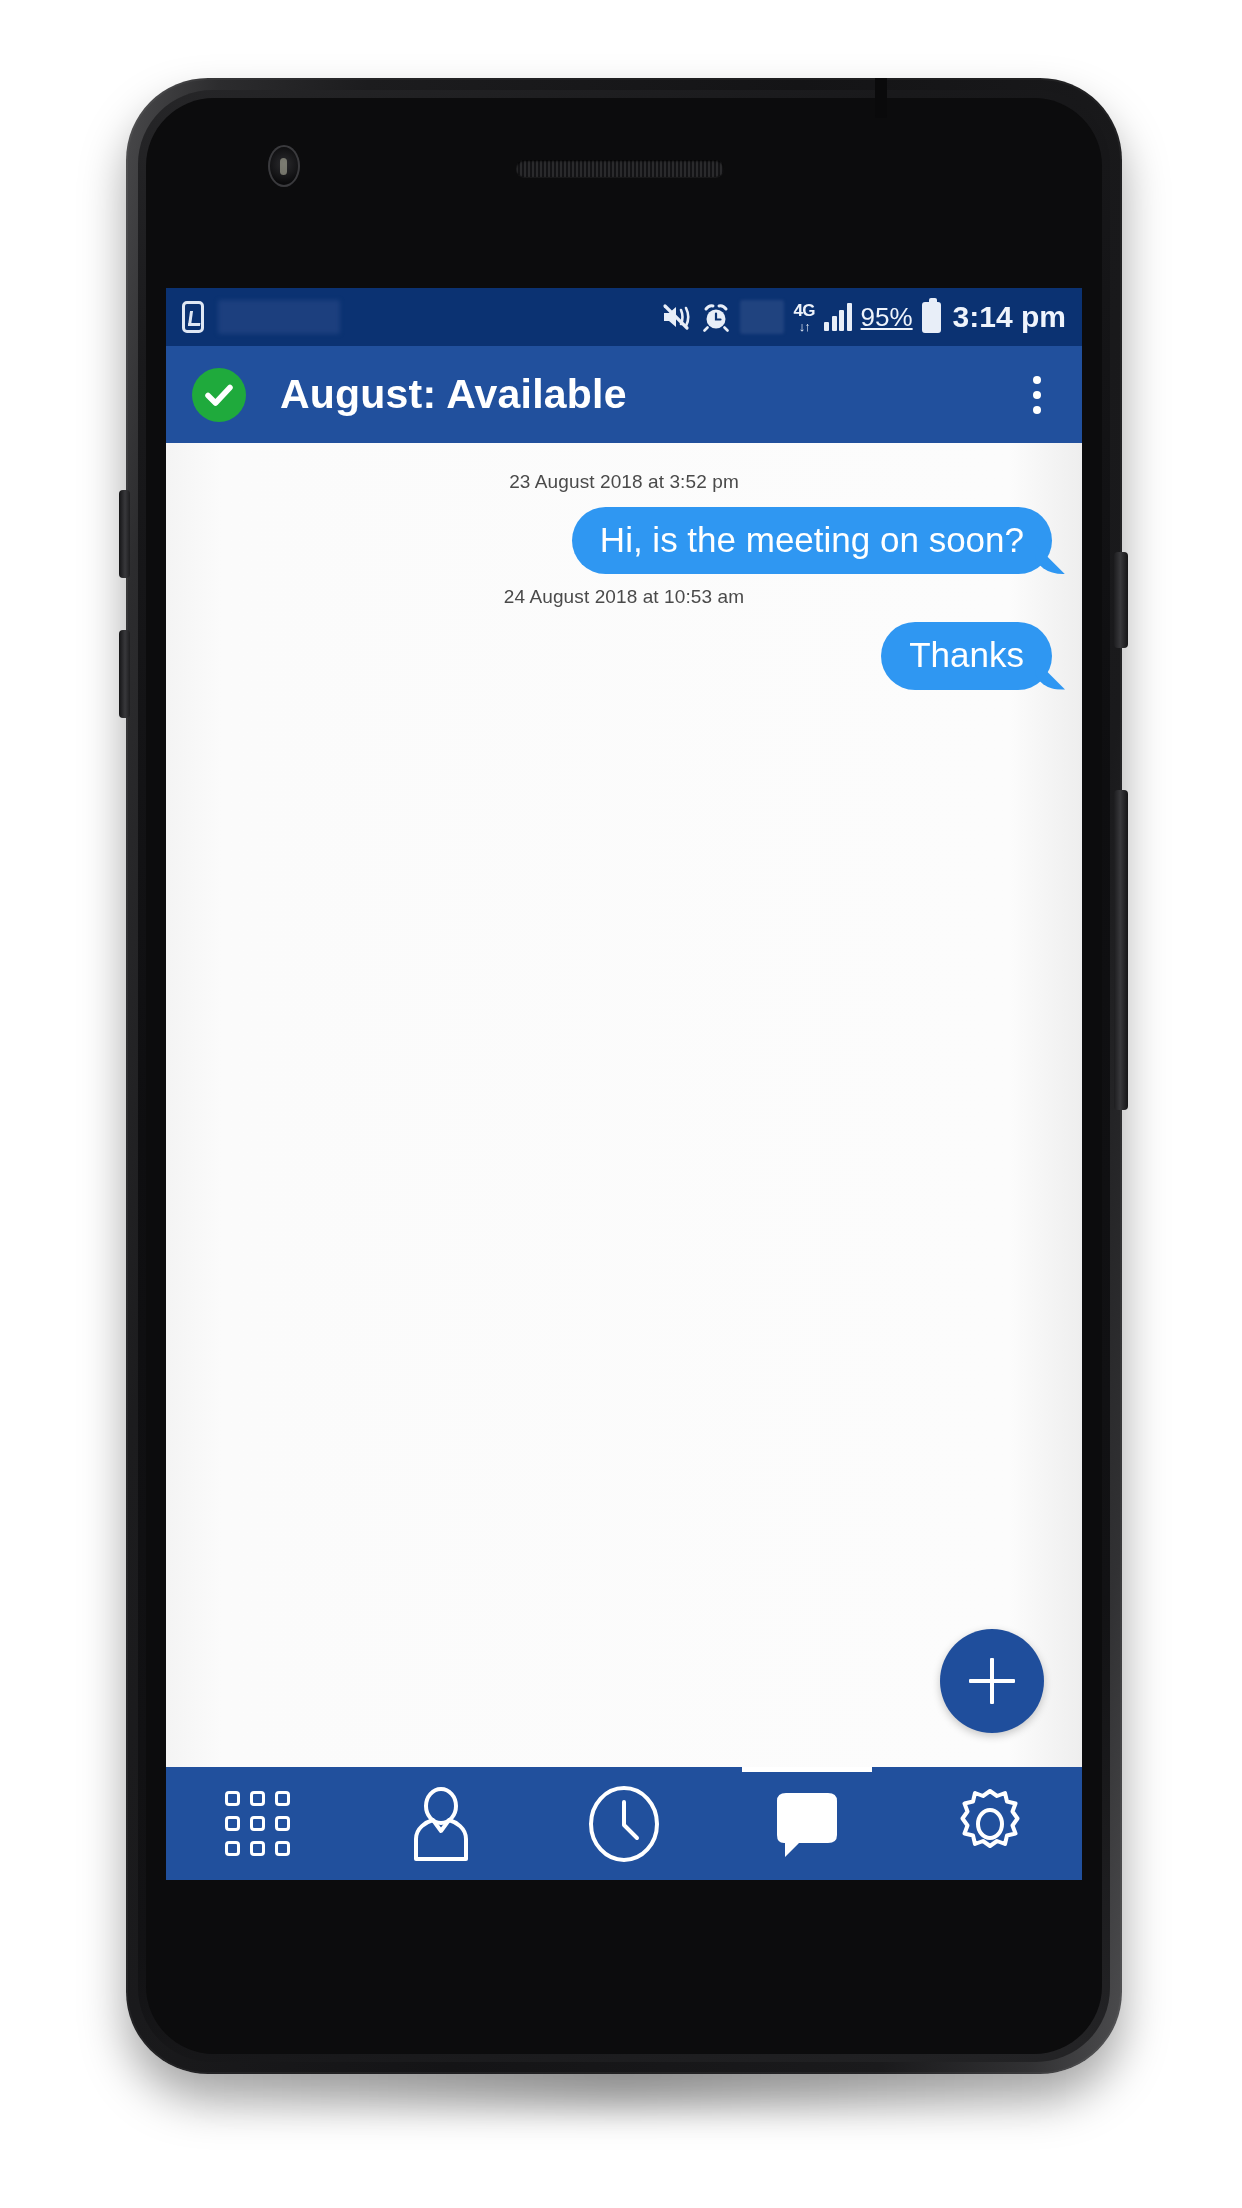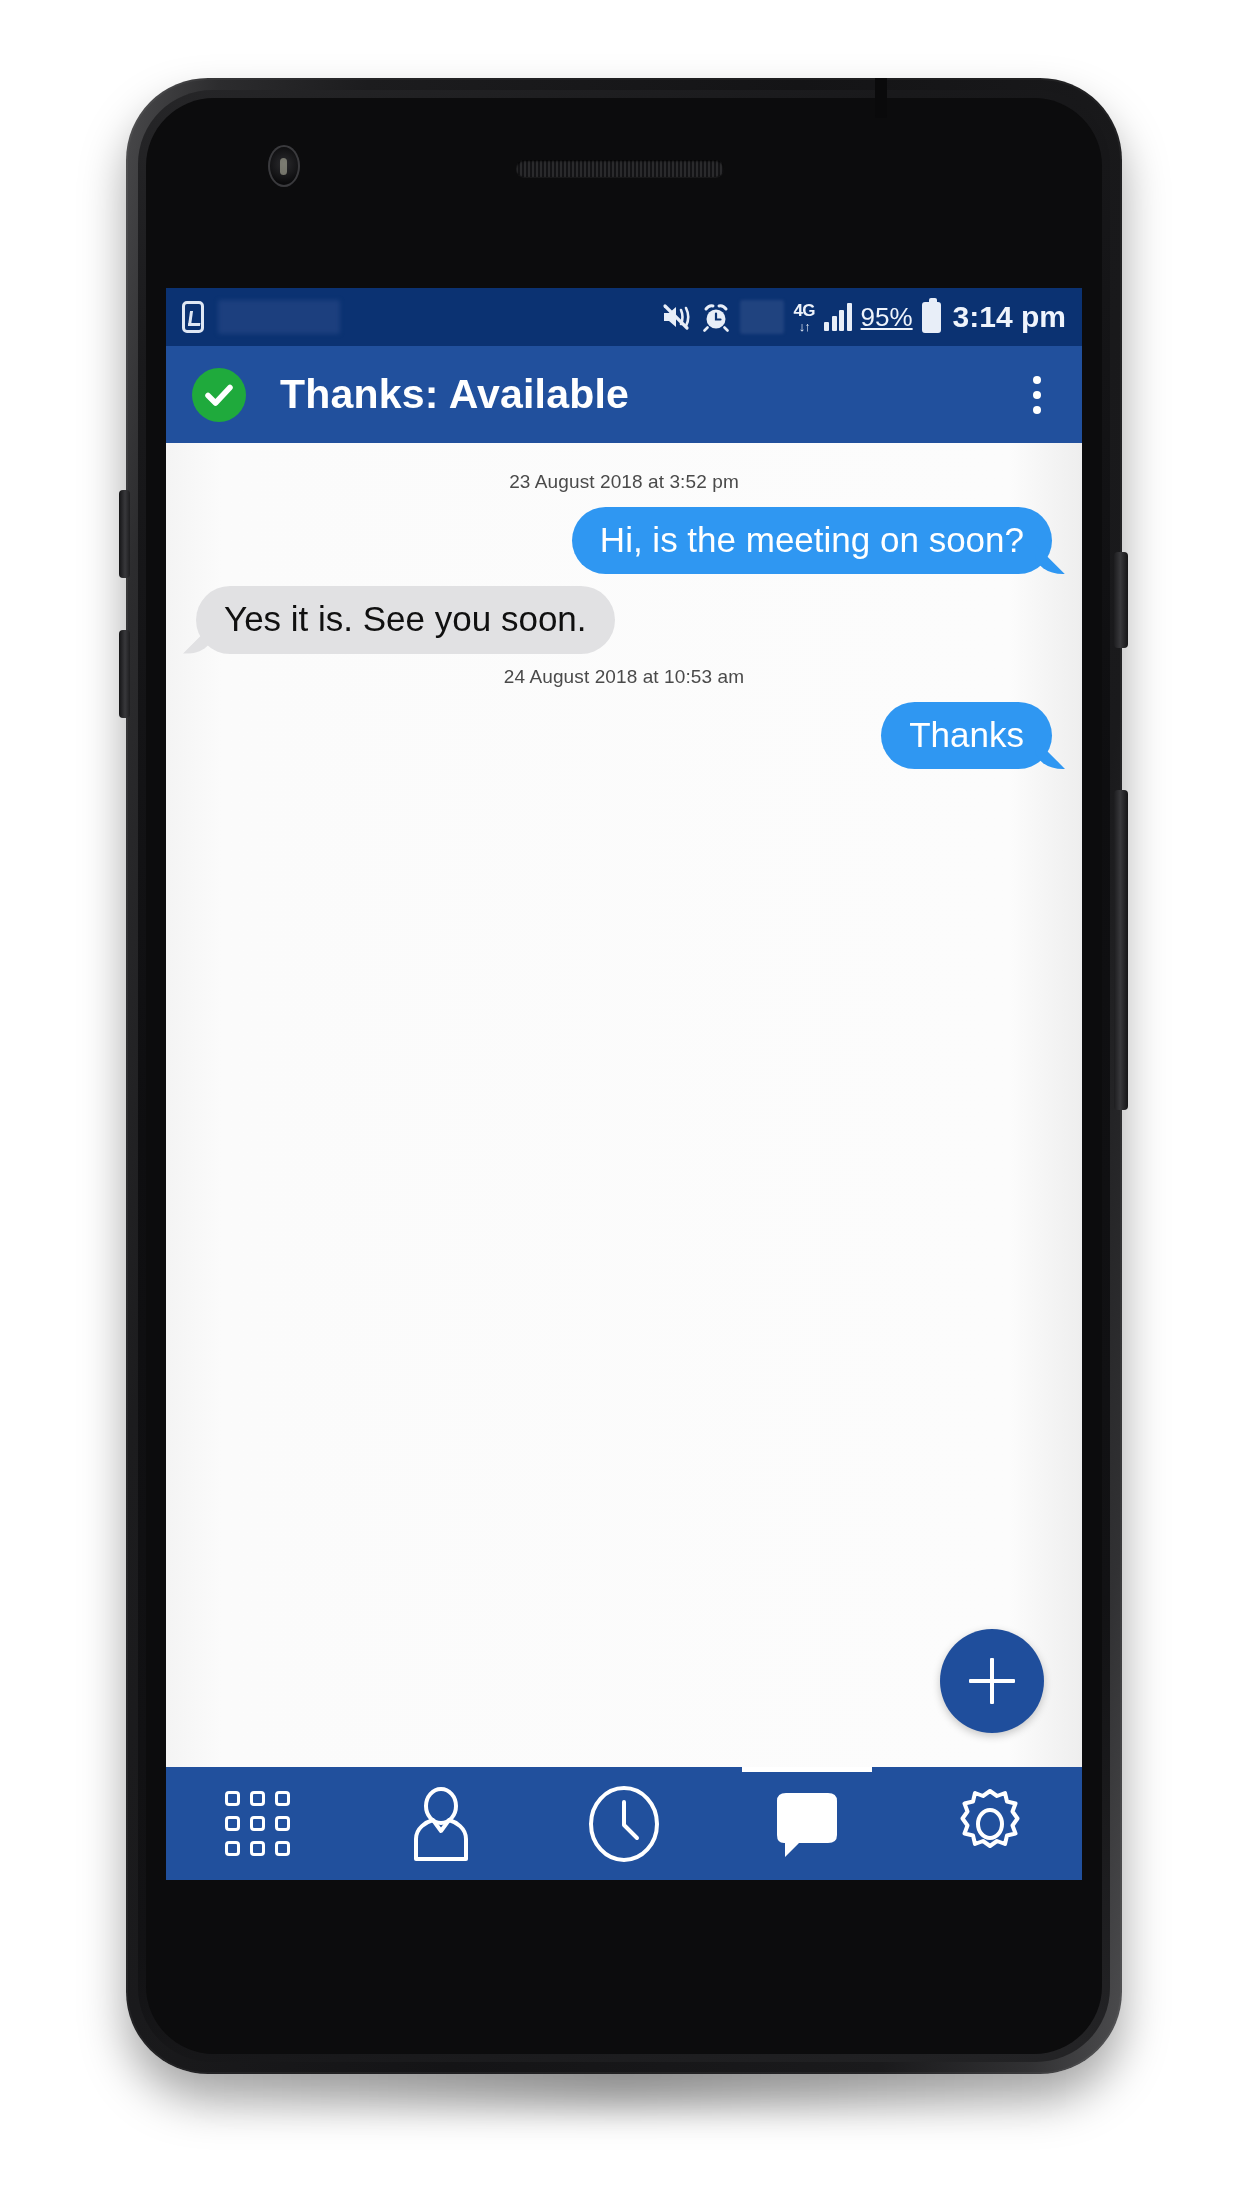--- a/index.html
+++ b/index.html
@@ -337,39 +337,36 @@
         <span class="clock">3:14 pm</span>
       </div>
     </div>
 
     <div class="appbar">
       <div class="status-dot">
         <svg viewBox="0 0 34 34" aria-hidden="true">
           <path d="M6 17.5 L13.5 25 L28 9.5" stroke="#ffffff" stroke-width="5.5" fill="none" stroke-linecap="round" stroke-linejoin="round"></path>
         </svg>
       </div>
-      <div class="appbar-title">Thanks: Available</div>
+      <div class="appbar-title">August: Available</div>
       <div class="overflow">
         <span></span>
           <span></span>
           <span></span>
       </div>
     </div>
 
     <div class="chat">
 
       <div class="daystamp">23 August 2018 at 3:52 pm</div>
 
       <div class="row out">
         <div class="bubble out">Hi, is the meeting on soon?</div>
       </div>
 
-      <div class="row in">
-        <div class="bubble in">Yes it is. See you soon.</div>
-      </div>
 
       <div class="daystamp">24 August 2018 at 10:53 am</div>
 
       <div class="row out">
         <div class="bubble out">Thanks</div>
       </div>
 
       <div class="fab">
         <span class="plus"></span>
       </div>

